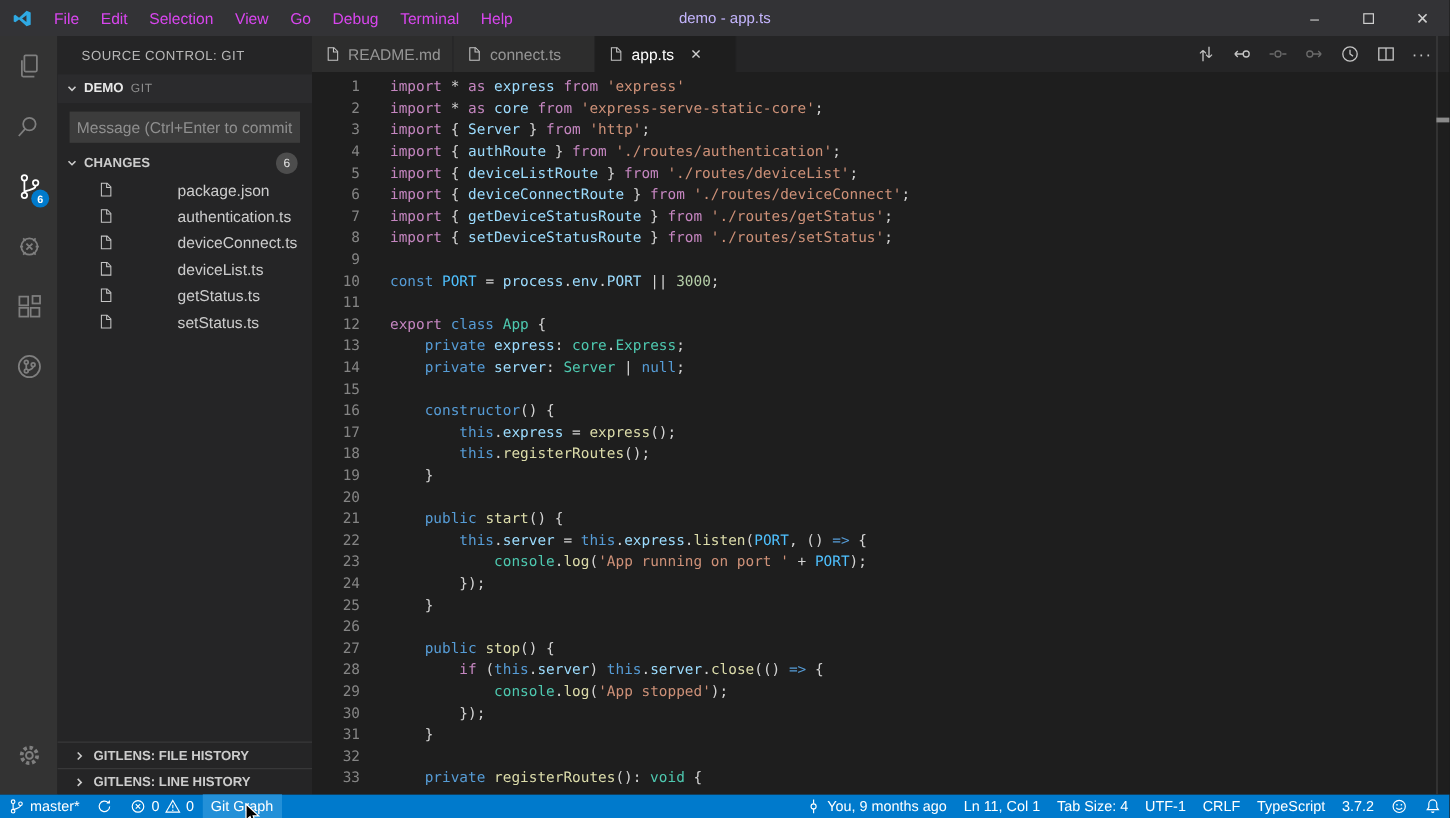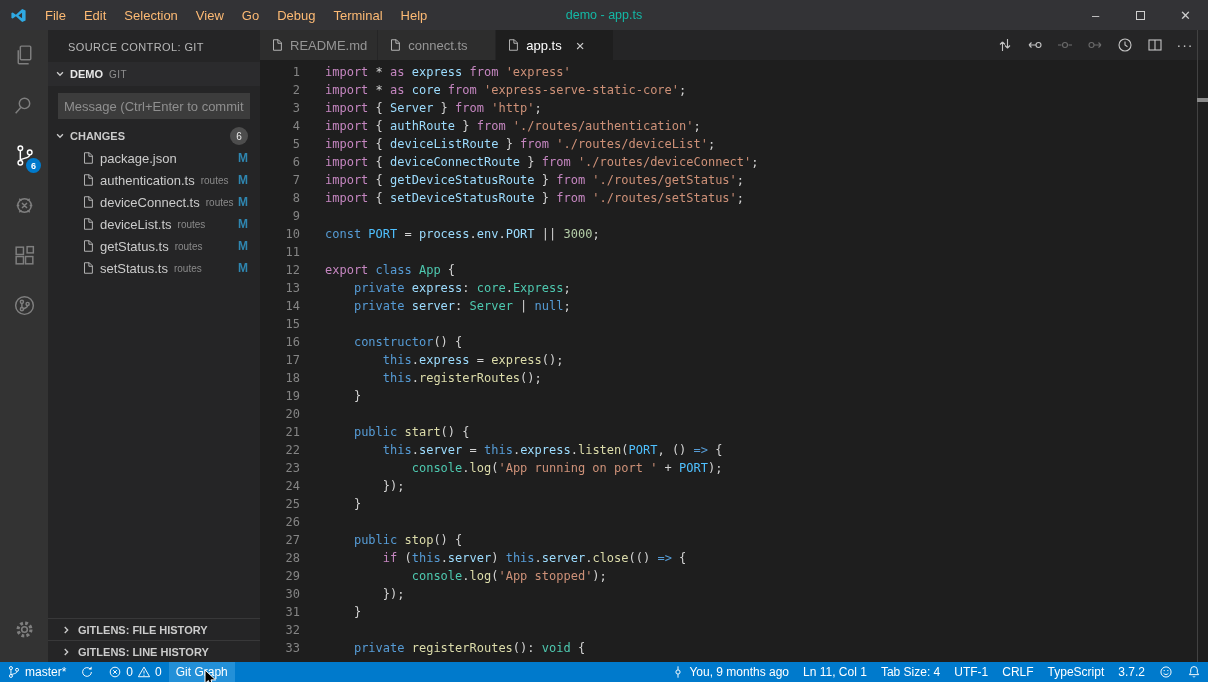--- a/index.html
+++ b/index.html
@@ -4,22 +4,22 @@
 <style>
   * { margin:0; padding:0; box-sizing:border-box; }
   html,body { width:1208px; height:682px; overflow:hidden; background:#1e1e1e;
     font-family:"Liberation Sans", sans-serif; }
   svg { display:block; }
 
   
   .titlebar { height:30px; background:#333336; display:flex; align-items:center; position:relative; color:#cccccc; }
   .logo { width:36px; display:flex; justify-content:center; }
   .menubar { display:flex; height:100%; align-items:center; }
-  .menu-item { padding:0 9px; font-size:13px; color:#fdba74; height:100%; display:flex; align-items:center; cursor:default; }
-  .win-title { position:absolute; left:50%; transform:translateX(-50%); font-size:12.5px; color:#14b8a6; }
+  .menu-item { padding:0 9px; font-size:13px; color:#d946ef; height:100%; display:flex; align-items:center; cursor:default; }
+  .win-title { position:absolute; left:50%; transform:translateX(-50%); font-size:12.5px; color:#c4b5fd; }
   .win-controls { position:absolute; right:0; top:0; height:100%; display:flex; }
   .win-btn { width:45px; height:100%; display:flex; align-items:center; justify-content:center; color:#cfcfcf; font-size:13px; }
   .max-glyph { width:9px; height:9px; border:1px solid #cfcfcf; display:inline-block; }
 
   
   .main { display:flex; height:632px; }
 
   
   .activitybar { width:48px; background:#333333; display:flex; flex-direction:column; align-items:center; }
   .ab-item { width:48px; height:50px; display:flex; align-items:center; justify-content:center; position:relative; }
@@ -39,21 +39,21 @@
   .repo-name { font-size:11px; font-weight:bold; color:#e8e8e8; margin-left:2px; }
   .repo-detail { font-size:10px; color:#8f8f8f; margin-left:6px; letter-spacing:0.5px; }
   .commit-box { padding:7px 10px 6px 10px; }
   .commit-input { width:100%; height:26px; background:#3c3c3c; border:none; outline:none; color:#bbbbbb;
     font-size:13px; padding:0 6px; font-family:"Liberation Sans", sans-serif; }
   .commit-input::placeholder { color:#8f8f8f; }
   .section-header { height:22px; display:flex; align-items:center; padding:0 12px 0 4px; }
   .section-label { font-size:11px; font-weight:bold; color:#cccccc; margin-left:2px; flex:1; }
   .count-badge { min-width:18px; height:18px; border-radius:50%; background:#4d4d4d; color:#e8e8e8;
     font-size:10px; display:flex; align-items:center; justify-content:center; }
-  .file-row { height:22px; display:flex; align-items:center; padding:0 12px 0 33px; font-size:13px; }
+  .file-row { height:22px; display:flex; align-items:center; padding:0 12px 0 33px; font-size:13px;gap:48px; }
   .row-file-icon svg, .tab-file-icon svg { width:14px; height:14px; stroke:#c5c5c5; fill:none; stroke-width:1; }
   .file-name { color:#cccccc; margin-left:5px; white-space:nowrap; }
   .file-detail { color:#8a8a8a; font-size:10px; margin-left:6px; flex-shrink:0; }
   .file-status { margin-left:auto; color:#2f86b0; font-size:12px; font-weight:bold; }
   .sb-spacer { flex:1; }
   .panel-row { height:22px; display:flex; align-items:center; padding-left:10px; border-top:1px solid rgba(128,128,128,0.22); }
   .panel-row .section-label { margin-left:4px; }
 
   
   .editor-pane { flex:1; display:flex; flex-direction:column; position:relative; background:#1e1e1e;justify-content:space-between; }

